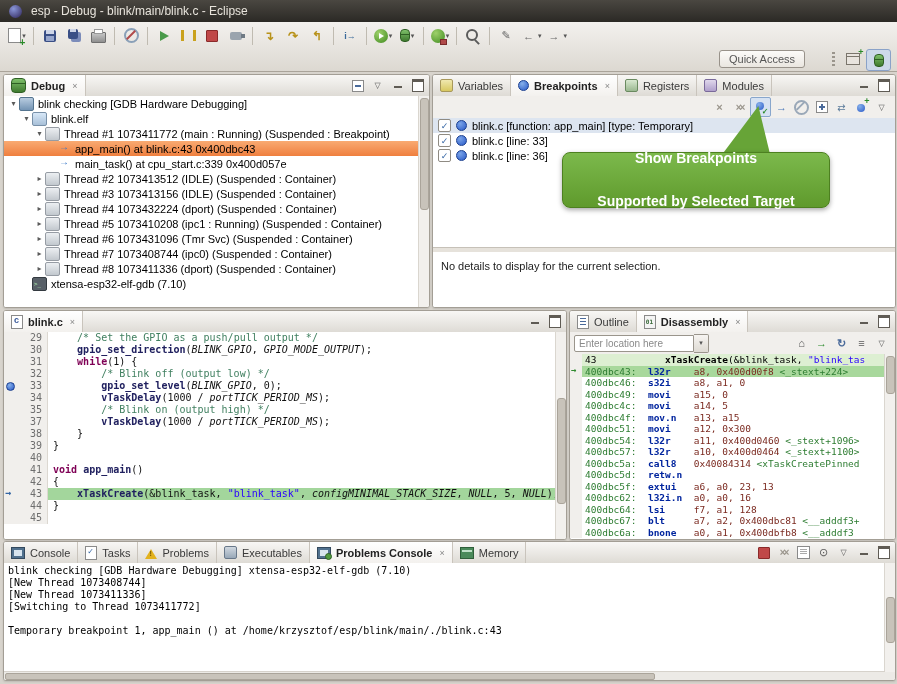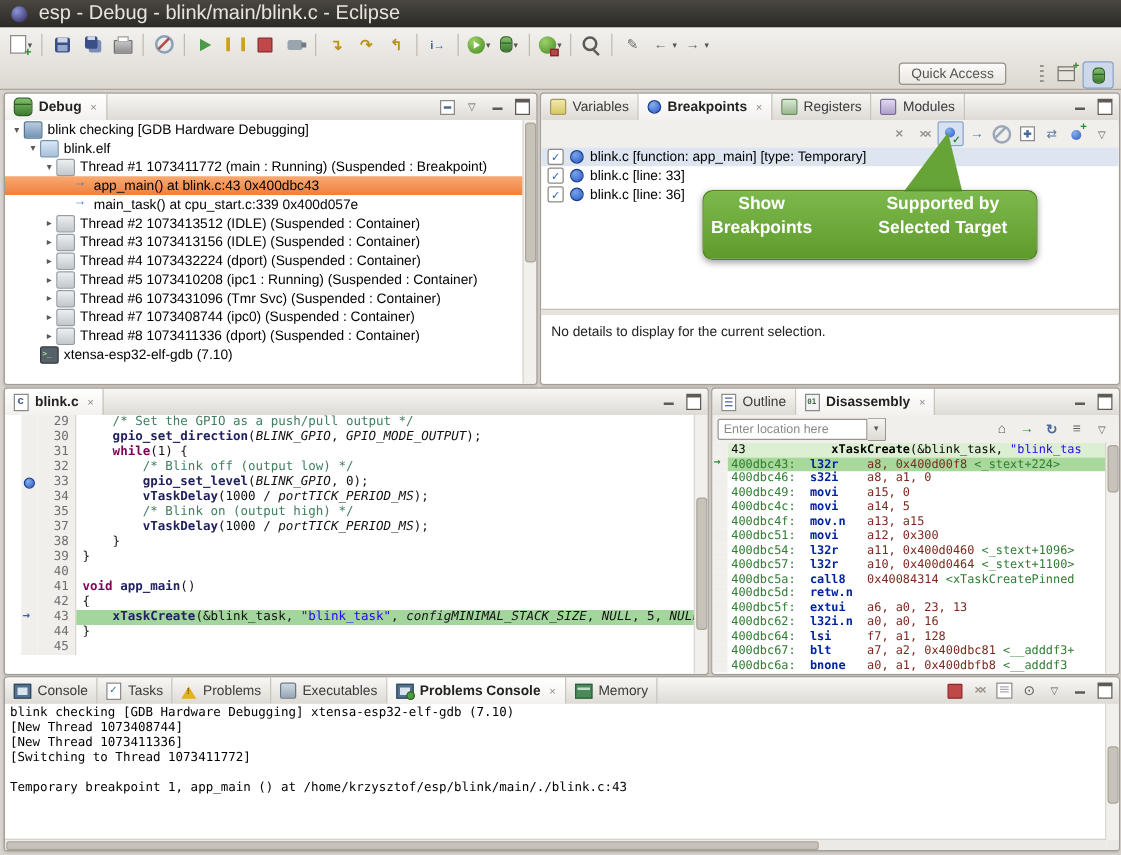--- a/index.html
+++ b/index.html
@@ -1,19 +1,19 @@
 <!DOCTYPE html>
 <html><head>
 <meta charset="utf-8">
 <style>
   html,body{margin:0;padding:0;background:#b8b4ad;}
   .screen{position:relative;width:897px;height:684px;background:#d8d4cd;font-family:"Liberation Sans",sans-serif;overflow:hidden;}
 
   
-  .titlebar{position:absolute;left:0;top:0;width:100%;height:22px;background:linear-gradient(#4a4741,#2b2925);display:flex;align-items:center;color:#e8e4dc;font-size:16px;}
+  .titlebar{position:absolute;left:0;top:0;width:100%;height:22px;background:linear-gradient(#4a4741,#2b2925);display:flex;align-items:center;color:#e8e4dc;font-size:12px;}
   .app-icon{width:13px;height:13px;border-radius:50%;background:radial-gradient(circle at 35% 30%,#8a96d8,#2c2255);margin:0 9px 0 9px;flex:none;}
 
   
   .toolbar{position:absolute;left:0;top:22px;width:100%;height:49px;background:linear-gradient(#f3f1ee,#dcd8d1);border-bottom:1px solid #aaa49a;}
   .tb-row1{height:27px;display:flex;align-items:center;padding-left:5px;}
   .tb-sep{width:1px;height:18px;background:#c0bbb1;margin:0 4px;flex:none;}
   .tb-btn{height:22px;min-width:20px;padding:0 2px;display:flex;align-items:center;justify-content:center;border-radius:3px;flex:none;}
   .dd{font-size:7px;color:#555;margin-left:1px;}
   .tb-row2{height:21px;position:relative;}
   .quick-access{position:absolute;right:92px;top:1px;width:84px;height:16px;border:1px solid #98928a;border-radius:3px;background:linear-gradient(#fcfbf9,#eae6e0);font-size:11px;color:#555;display:flex;align-items:center;justify-content:center;}
@@ -156,26 +156,26 @@
   .bp-toolbar{position:absolute;left:0;top:21px;right:0;height:22px;background:#f1efec;border-bottom:1px solid #ddd9d2;display:flex;align-items:center;justify-content:flex-end;padding-right:4px;gap:1px;}
   .bp-list{position:absolute;left:0;top:43px;right:0;height:129px;background:#fff;font-size:11px;}
   .bprow{height:15px;display:flex;align-items:center;gap:5px;padding-left:5px;white-space:nowrap;}
   .bprow.sel{background:#dde5f0;}
   .cbx{width:11px;height:11px;border:1px solid #8f8b83;background:#fff;display:flex;align-items:center;justify-content:center;font-size:9px;color:#3465a4;border-radius:2px;flex:none;}
   .bpdot{width:9px;height:9px;border-radius:50%;background:radial-gradient(circle at 35% 30%,#7aa4e8,#2a5ac8);border:1px solid #1a3f90;flex:none;}
   .bp-sash{position:absolute;left:0;right:0;top:172px;height:4px;background:#e6e2db;border-top:1px solid #c6c1b8;border-bottom:1px solid #c6c1b8;}
   .bp-details{position:absolute;left:0;right:0;top:177px;bottom:0;background:#fff;font-size:11px;color:#222;padding:8px;}
 
   
-  .callout{position:absolute;left:562px;top:152px;width:266px;height:54px;background:linear-gradient(#7cb94c,#5f9a2c);border:1px solid #4d8020;border-radius:8px;box-shadow:0 2px 5px rgba(0,0,0,.35);color:#fff;font-size:14px;font-weight:bold;text-align:center;display:flex;flex-direction:row;justify-content:center;line-height:19px;z-index:40;gap:24px;}
+  .callout{position:absolute;left:562px;top:152px;width:266px;height:54px;background:linear-gradient(#7cb94c,#5f9a2c);border:1px solid #4d8020;border-radius:8px;box-shadow:0 2px 5px rgba(0,0,0,.35);color:#fff;font-size:14px;font-weight:bold;text-align:center;display:flex;flex-direction:column;justify-content:center;line-height:19px;z-index:40;gap:24px;}
   .callout-arrow{position:absolute;left:712px;top:106px;width:58px;height:48px;background:#67a437;clip-path:polygon(80% 0,18% 100%,100% 100%);z-index:39;}
 
   
   .ed-body{position:absolute;left:0;top:21px;right:10px;bottom:0;background:#fff;font-family:"DejaVu Sans Mono","Liberation Mono",monospace;font-size:10px;overflow:hidden;}
-  .edrow{height:12px;display:flex;align-items:center;padding-left:13px;}
+  .edrow{height:12px;display:flex;align-items:center;}
   .ed-marker{width:13px;height:12px;flex:none;background:#f1efec;position:relative;}
   .mk-bp::before{content:"";position:absolute;left:2px;top:2px;width:7px;height:7px;border-radius:50%;background:radial-gradient(circle at 35% 30%,#86b0ea,#2a5ac8);border:1px solid #1a3f90;}
   .mk-arrow::before{content:"→";position:absolute;left:1px;top:-1px;font-size:10px;font-weight:bold;color:#3465a4;}
   .ed-num{width:25px;flex:none;background:#f1efec;color:#6e6e6e;text-align:right;padding-right:5px;border-right:1px solid #dcd8d1;height:12px;line-height:12px;}
   .ed-code{flex:1;padding-left:5px;height:12px;line-height:12px;overflow:hidden;white-space:pre;}
   .edrow.hl-green .ed-code{background:#a3d69c;}
   .edrow.hl-blue .ed-code{background:#d9e8f6;}
   .sy-p{color:#111;}
   .sy-cm{color:#3F7F5F;}
   .sy-k{color:#7F0055;font-weight:bold;}

